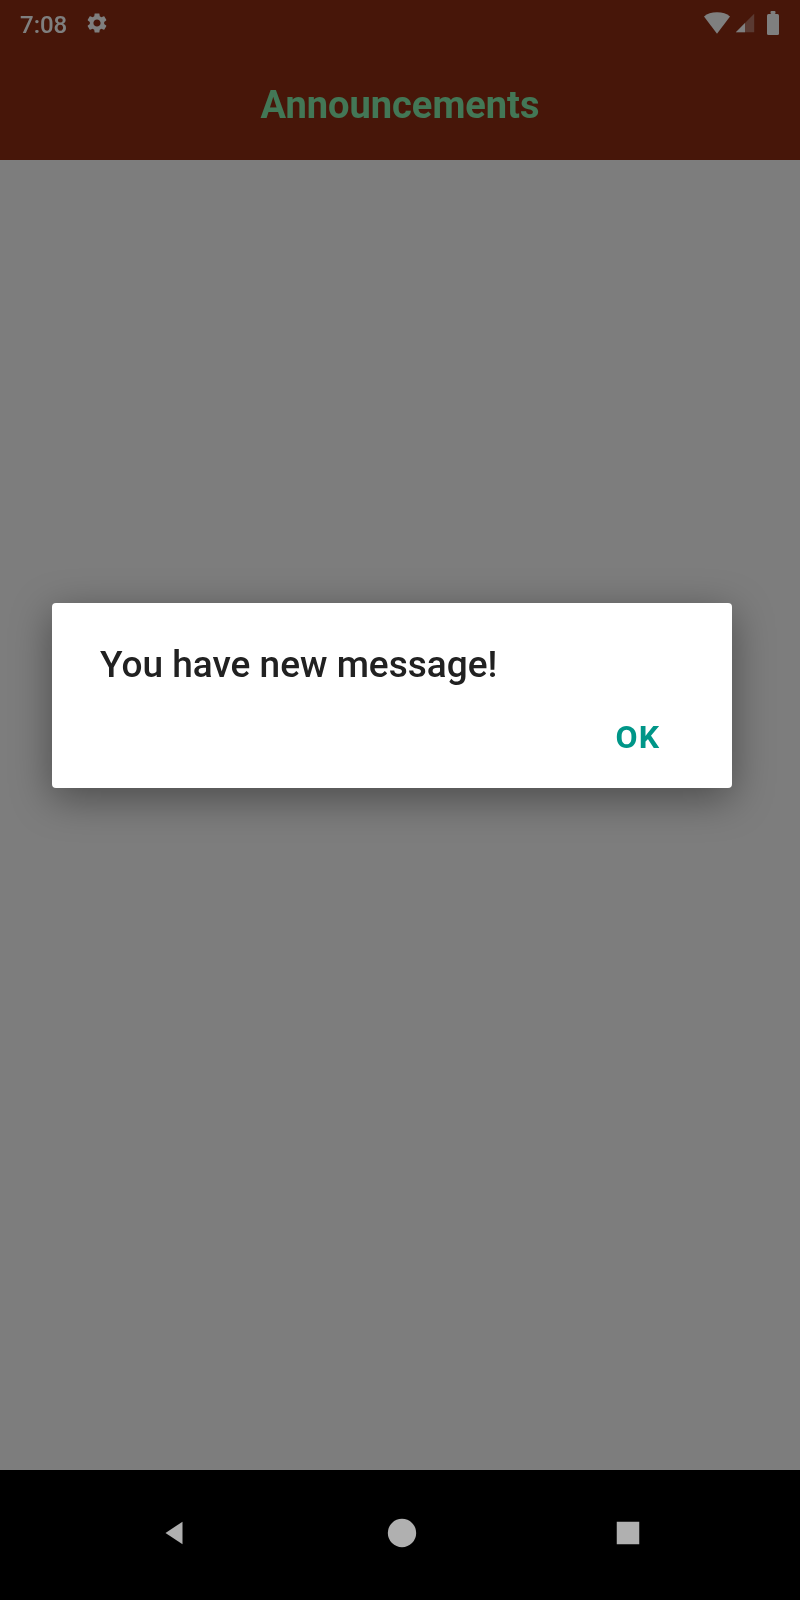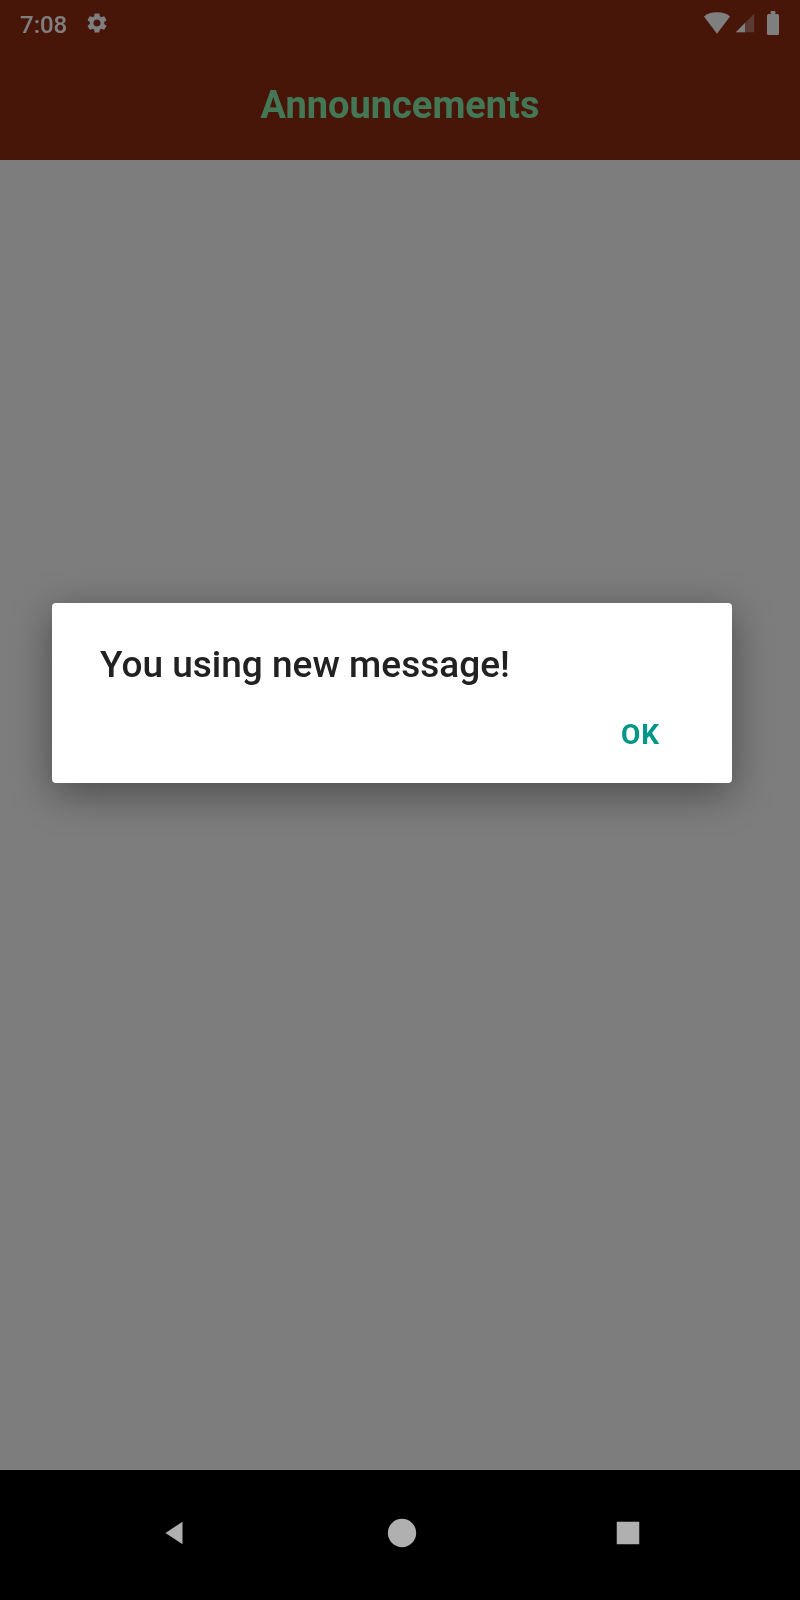--- a/index.html
+++ b/index.html
@@ -124,21 +124,21 @@
 
     .dialog-actions {
       display: flex;
       justify-content: flex-end;
       padding-right: 8px;
     }
 
     .dialog-button {
       background: none;
       border: none;
-      font-size: 28px;
+      font-size: 32px;
       font-weight: 700;
       color: #009688;
       letter-spacing: 1px;
       cursor: pointer;
       padding: 8px 16px;
       font-family: inherit;
     }
 
     .nav-bar {
       position: absolute;
@@ -193,21 +193,21 @@
 
 <div class="app-bar">
   <span class="app-bar-title">Announcements</span>
 </div>
 
 <div class="content-area"></div>
 
 <div class="scrim"></div>
 
 <div class="dialog">
-  <div class="dialog-title">You using new message!</div>
+  <div class="dialog-title">You have new message!</div>
   <div class="dialog-actions">
     <button class="dialog-button">OK</button>
   </div>
 </div>
 
 <div class="nav-bar">
   <span>
     <svg width="34" height="34" viewBox="0 0 24 24" class="nav-icon">
       <path d="M18 4 L6 12 L18 20 Z"></path>
     </svg>

